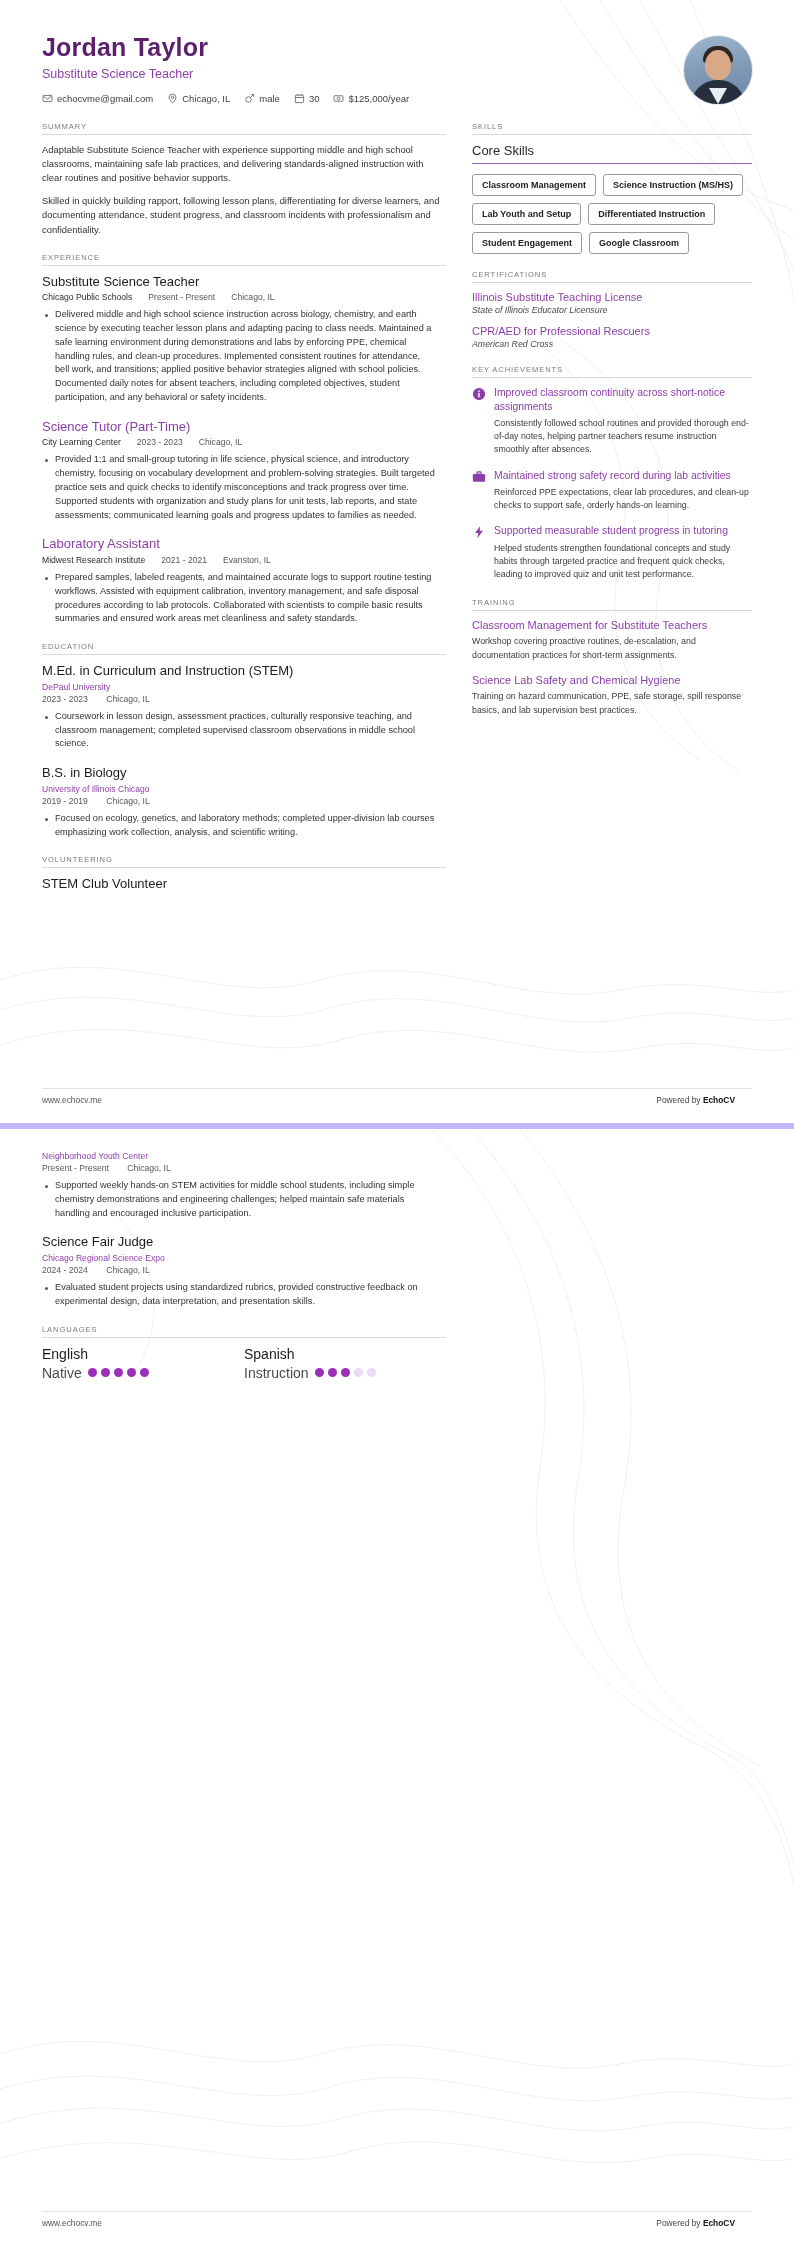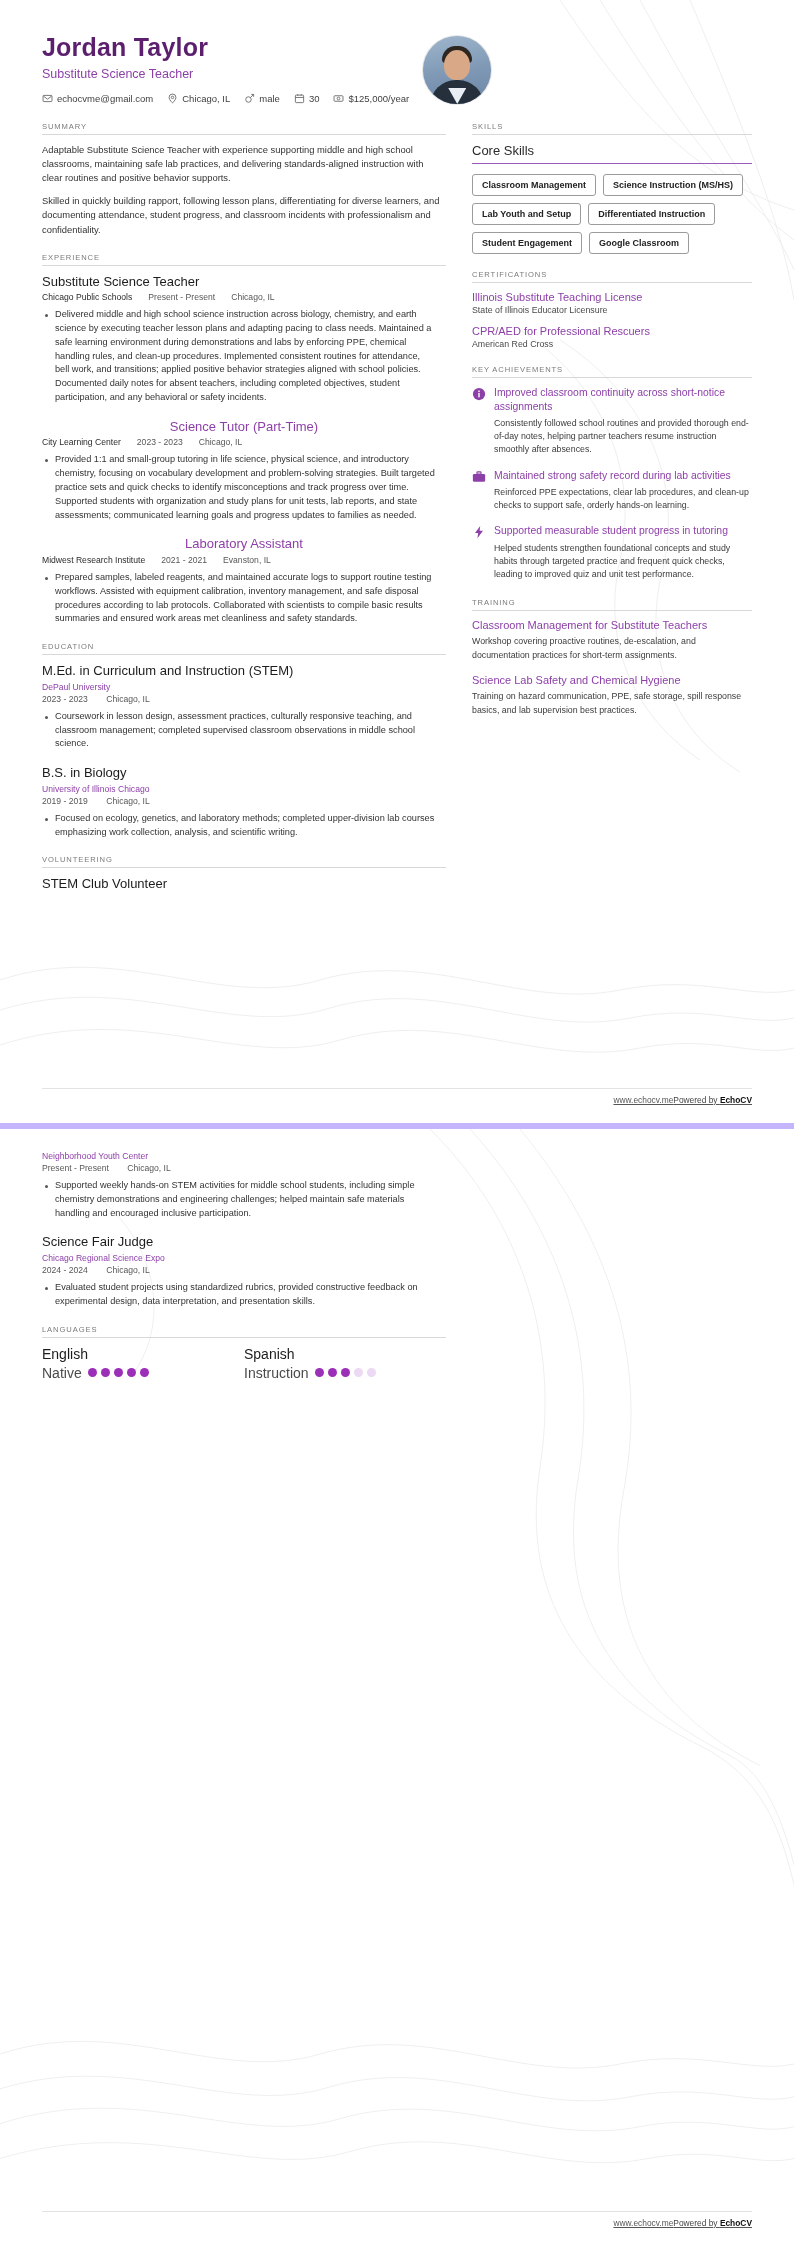--- a/index.html
+++ b/index.html
@@ -26,20 +26,21 @@
   }
   .content {
     position: relative; z-index: 2;
   }
 
   
   .header {
     padding: 34px 42px 8px 42px;
     display: flex;
     align-items: flex-start;
+    justify-content: space-between;
   }
   .name {
     font-size: 25px;
     font-weight: 700;
     color: #5b1f6e;
     letter-spacing: .2px;
     margin: 0 0 5px 0;
     line-height: 1.1;
   }
   .role {
@@ -110,21 +111,21 @@
   }
   .summary-p:last-child { margin-bottom: 0; }
 
   .job-title {
     font-size: 13px;
     font-weight: 400;
     color: #1c1c1c;
     margin: 0 0 3px 0;
     line-height: 1.2;
   }
-  .job-title.purple { color: #8d3fa8; text-align: center; }
+  .job-title.purple { color: #8d3fa8; }
   .meta-row {
     display: flex;
     align-items: center;
     font-size: 8.6px;
     color: #4a4a4a;
     margin-bottom: 6px;
     flex-wrap: wrap;
   }
   .meta-row .org { color: #2b2b2b; margin-right: 16px; }
   .meta-row .org.link { color: #8d3fa8; }
@@ -175,20 +176,21 @@
   }
   .cert-title {
     font-size: 11px;
     color: #8d3fa8;
     margin: 0 0 2px 0;
   }
   .cert-sub {
     font-size: 8.8px;
     color: #4a4a4a;
     margin: 0 0 10px 0;
+    font-style: italic;
   }
   .ach {
     display: flex;
     gap: 8px;
     margin-bottom: 12px;
   }
   .ach-ico {
     flex: 0 0 auto;
     width: 14px; height: 14px;
     margin-top: 1px;
@@ -228,29 +230,28 @@
   .lang-name { font-size: 14px; color: #1c1c1c; margin-bottom: 3px; }
   .lang-row { display: flex; align-items: center; gap: 6px; }
   .lang-level { font-size: 14px; color: #4a4a4a; }
   .dots { display: flex; gap: 4px; }
   .dot { width: 9px; height: 9px; border-radius: 50%; background: #ecd9f3; }
   .dot.on { background: #9b2fb8; }
 
   
   .footer {
     position: absolute;
-    left: 0; right: 0; bottom: 0;
+    left: 0; right: 17px; bottom: 0;
     padding: 0 42px 18px 42px;
     display: flex;
-    justify-content: flex-end;
+    justify-content: space-between;
     align-items: center;
     font-size: 8.4px;
     color: #555;
     z-index: 3;
-    text-decoration: underline;
   }
   .footer .brand { color: #444; }
   .footer .brand b { color: #111; font-weight: 700; }
   .footer-rule {
     position: absolute;
     left: 42px; right: 42px; bottom: 34px;
     border-top: 1px solid #e2e2e2;
   }
 
   .page1 { height: 1123px; }

